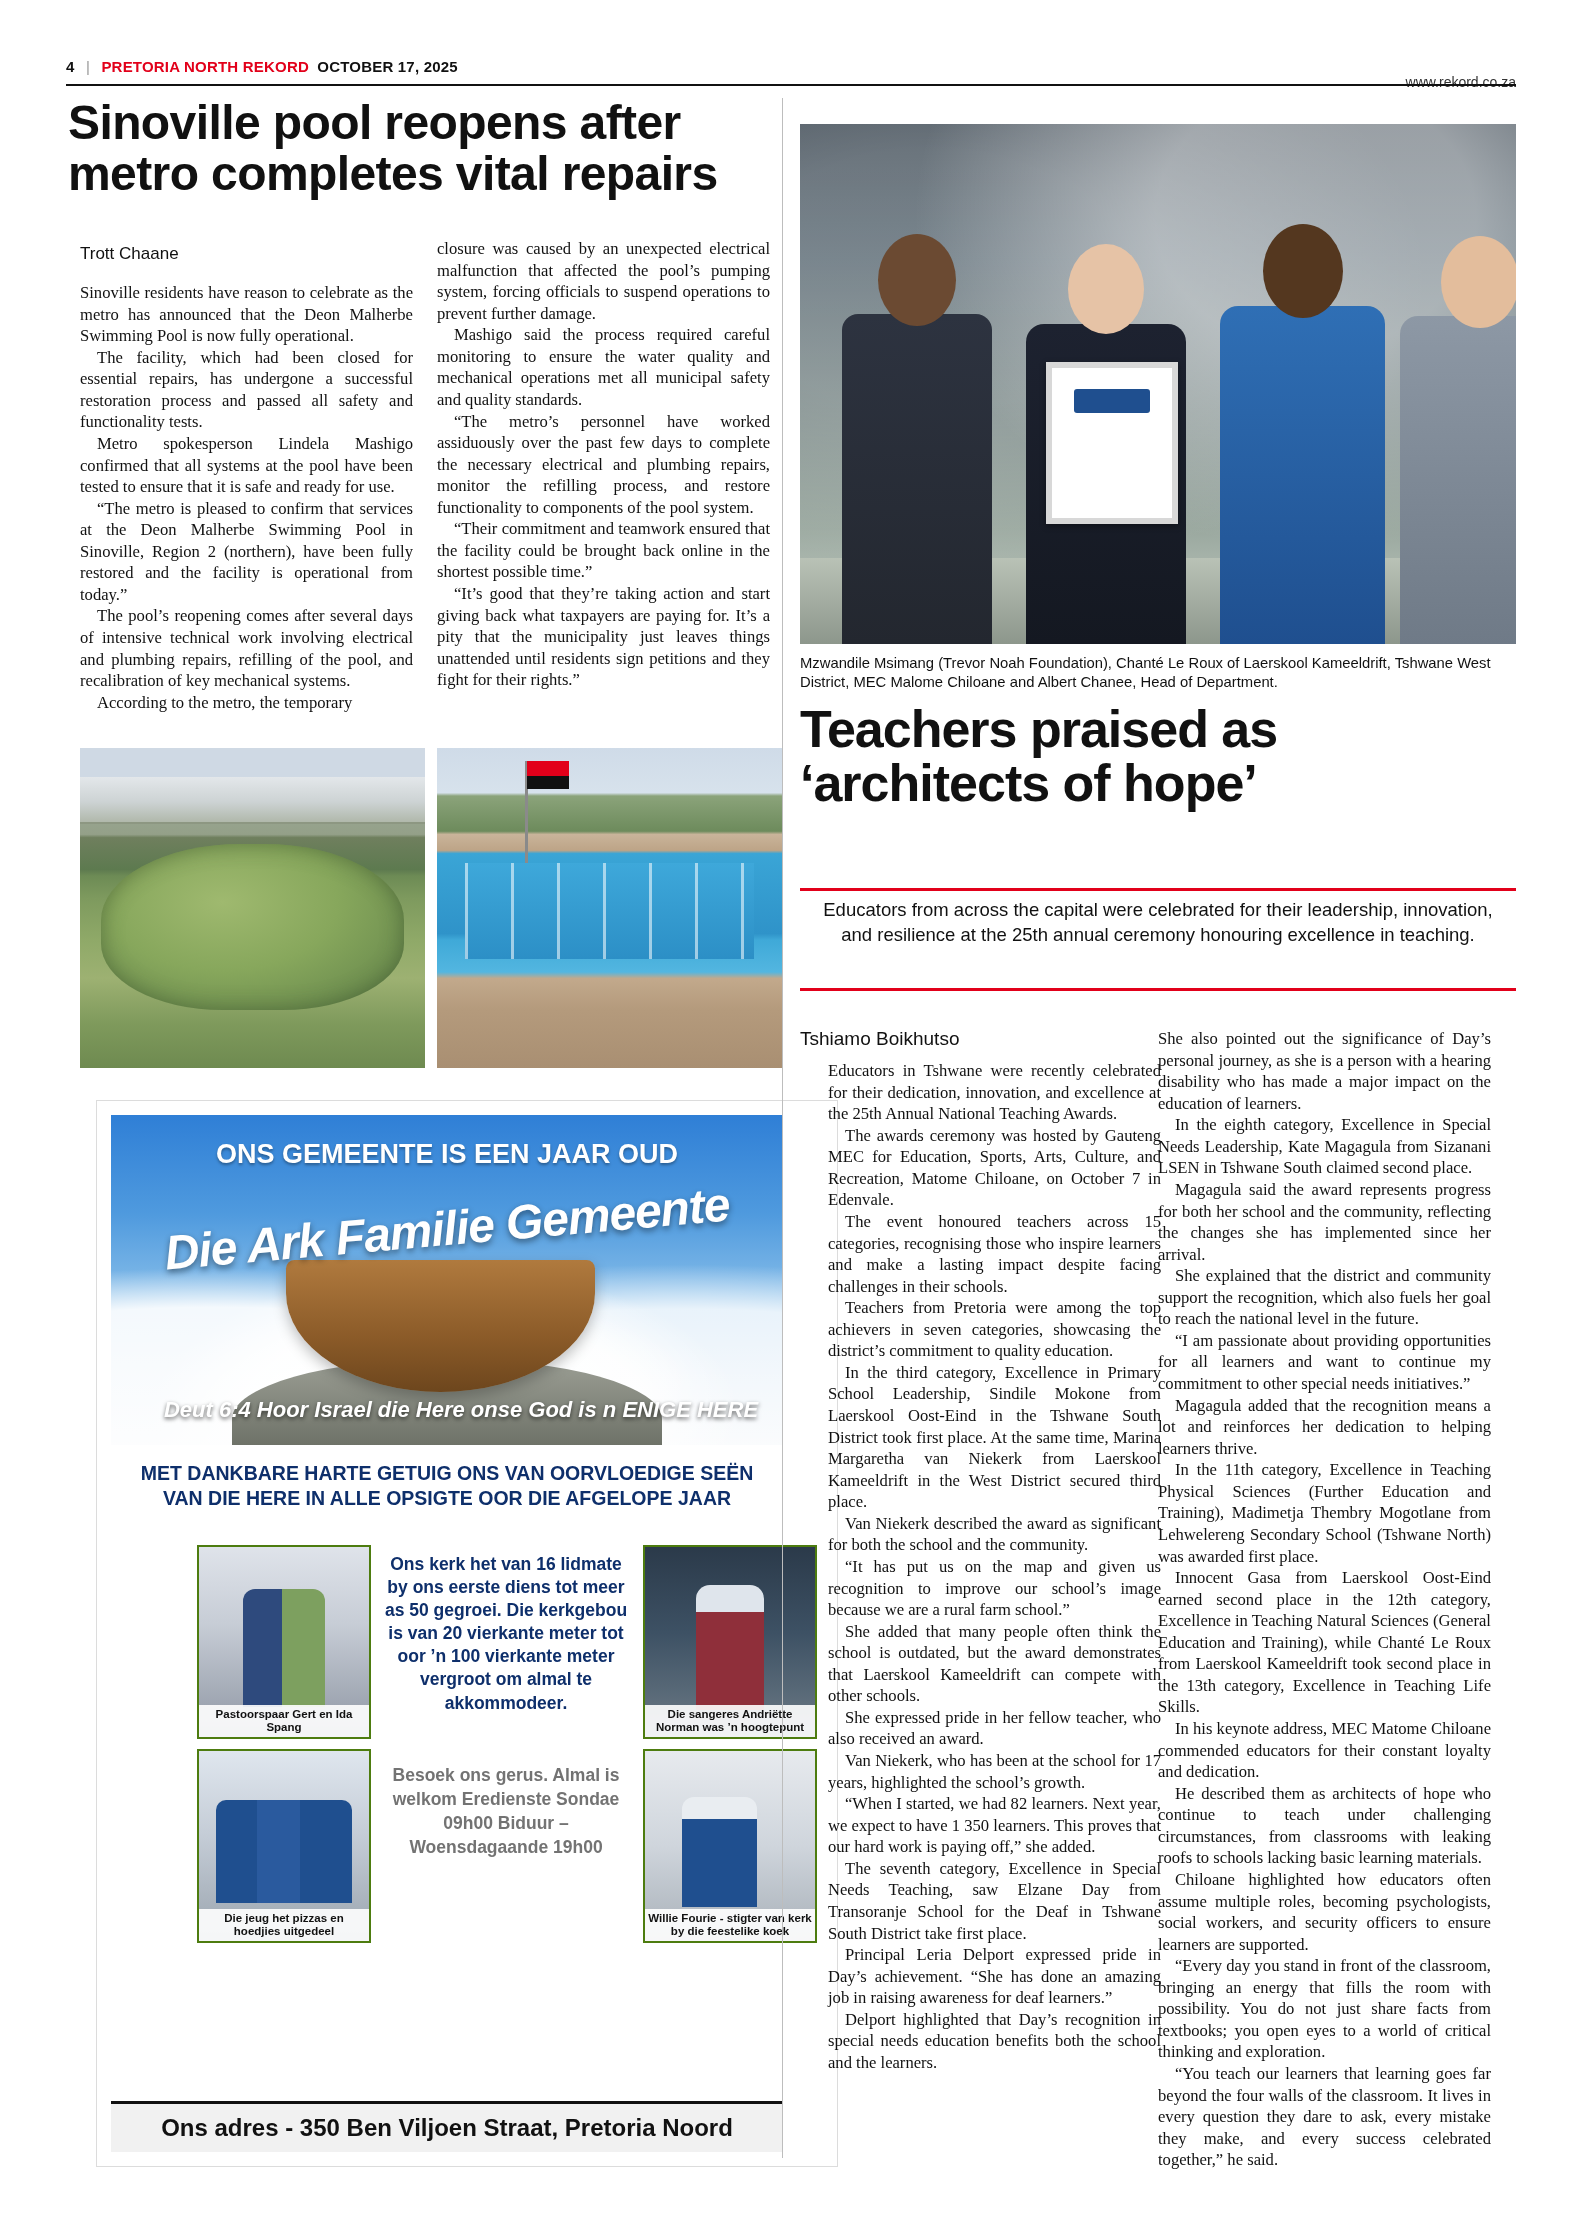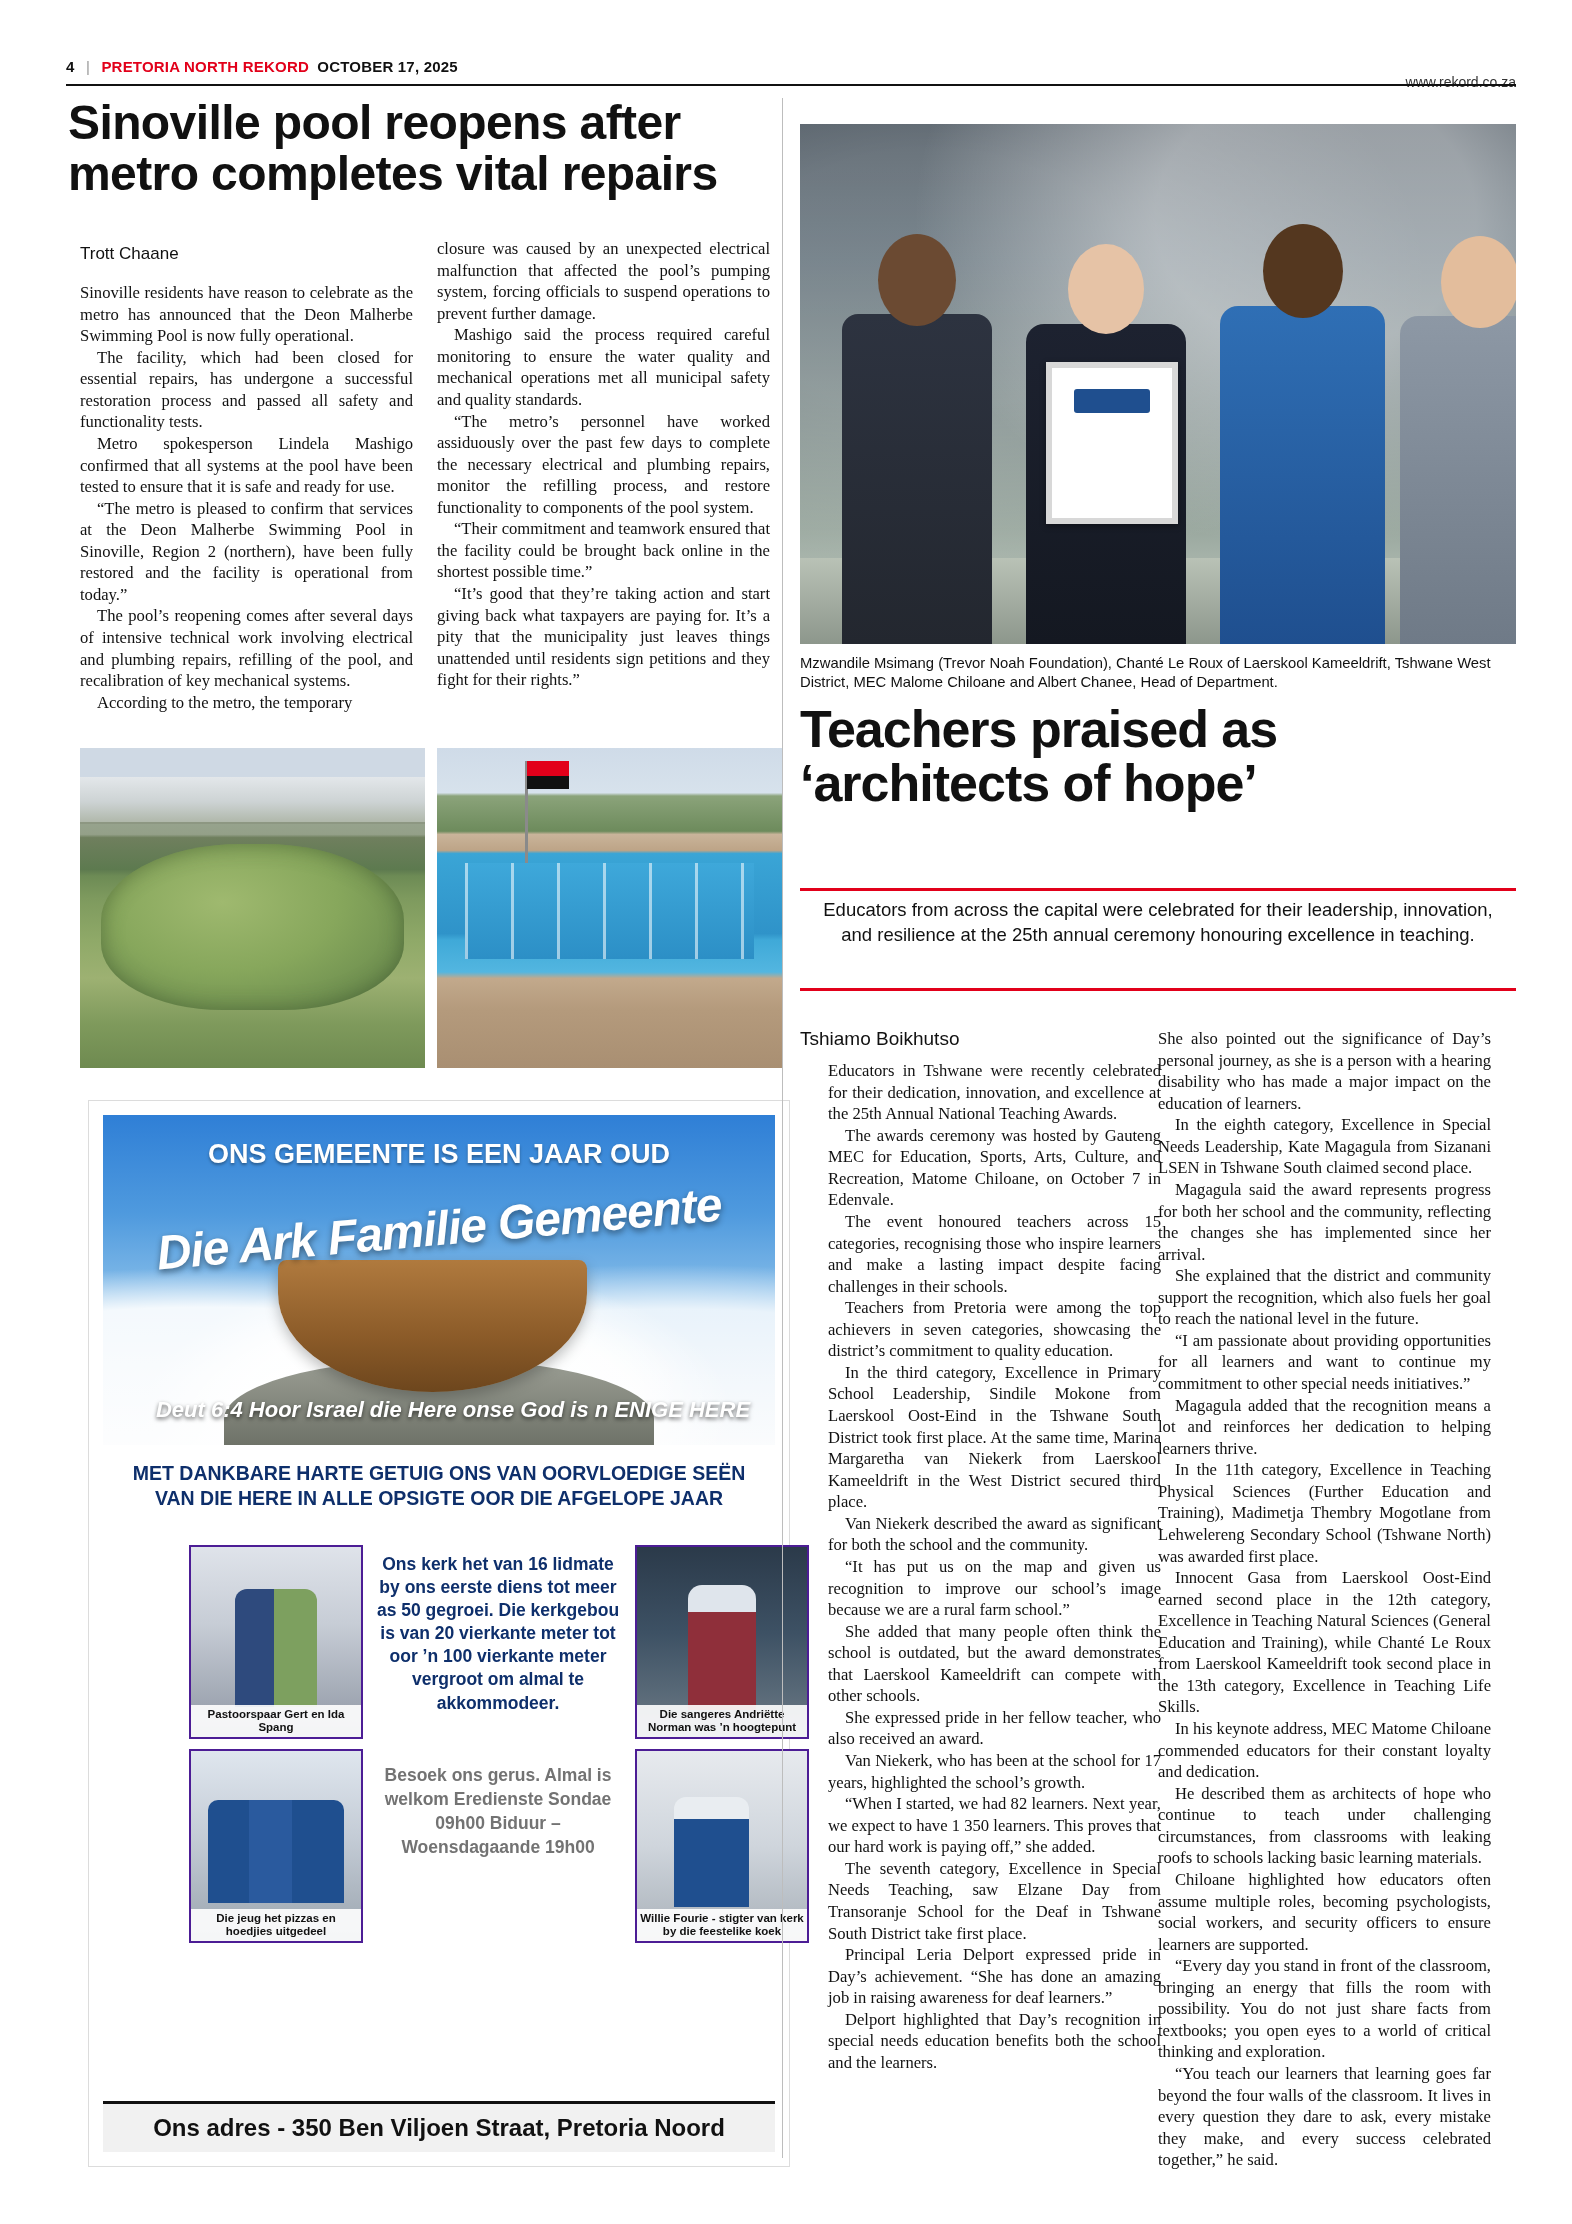--- a/index.html
+++ b/index.html
@@ -88,22 +88,22 @@
   .img-after .flag {
     position:absolute; left:26%; top:4%; width:42px; height:28px;
     background:linear-gradient(180deg,#e2001a 0 55%, #111 55% 100%);
   }
   .img-after .pole {
     position:absolute; left:25.5%; top:4%; width:3px; height:130px; background:#8a8a8a;
   }
 
   
   .advert {
-    position:absolute; left:88px; top:1100px; width:700px; height:1065px;
-    background:#ffffff; border:1px solid #dcdcdc;
+    position:absolute; left:96px; top:1100px; width:700px; height:1065px;
+    background:#ffffff; border:1px solid #dcdcdc;padding-left:40px;
   }
   .ad-sky {
     position:absolute; left:14px; top:14px; width:672px; height:330px;
     background:linear-gradient(180deg,#2f7fd6 0%,#4f9ade 30%,#86bde9 55%,#bfd9ef 78%,#e7eef5 100%);
     overflow:hidden;
   }
   .ad-sky .clouds{
     position:absolute; left:0; top:40%; width:100%; height:60%;
     background:
       radial-gradient(ellipse at 15% 70%, rgba(255,255,255,.9) 0 40%, rgba(255,255,255,0) 60%),
@@ -136,21 +136,21 @@
   .ad-scripture{
     position:absolute; left:50px; top:282px; width:600px; text-align:center;
     font-family:"Liberation Sans", sans-serif; font-weight:700; font-style:italic; font-size:22px;
     color:#ffffff; text-shadow:0 2px 4px rgba(0,0,0,.6);
   }
   .ad-subhead{
     position:absolute; left:30px; top:360px; width:640px; text-align:center;
     font-family:"Liberation Sans", sans-serif; font-weight:700; font-size:19.5px; line-height:1.3;
     color:#0e2f6b;
   }
-  .ad-cell{ position:absolute; overflow:hidden; border:2px solid #4c1d95; }
+  .ad-cell{ position:absolute; overflow:hidden; border:2px solid #4d7c0f; }
   .ad-photo{ width:100%; height:100%; position:relative; }
   .ad-cap{
     position:absolute; left:0; bottom:0; width:100%;
     background:rgba(255,255,255,.9);
     font-family:"Liberation Sans", sans-serif; font-size:11.5px; font-weight:700;
     color:#111; text-align:center; padding:3px 2px; box-sizing:border-box; line-height:1.15;
   }
   .p1{ left:100px; top:444px; width:170px; height:190px; }
   .p1 .ad-photo{ background:linear-gradient(180deg,#dfe3ea 0%,#c7cdd6 40%,#8e96a3 100%); }
   .p1 .ad-photo:after{

